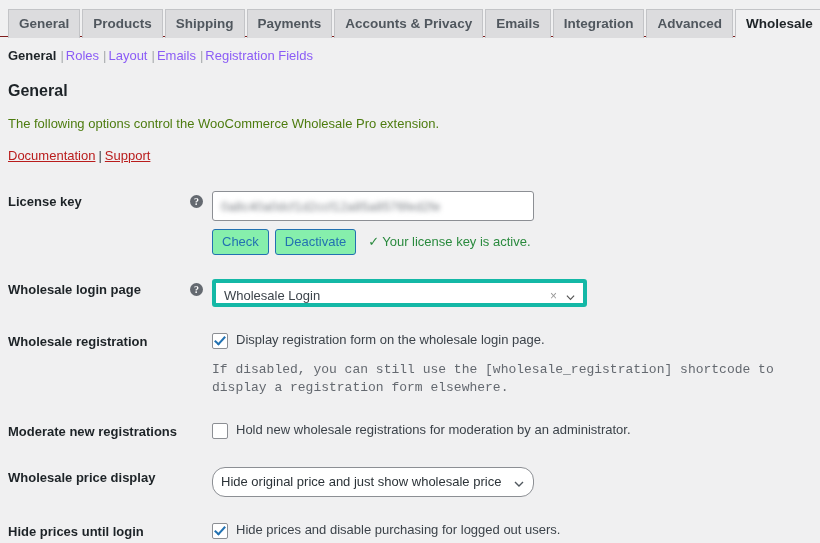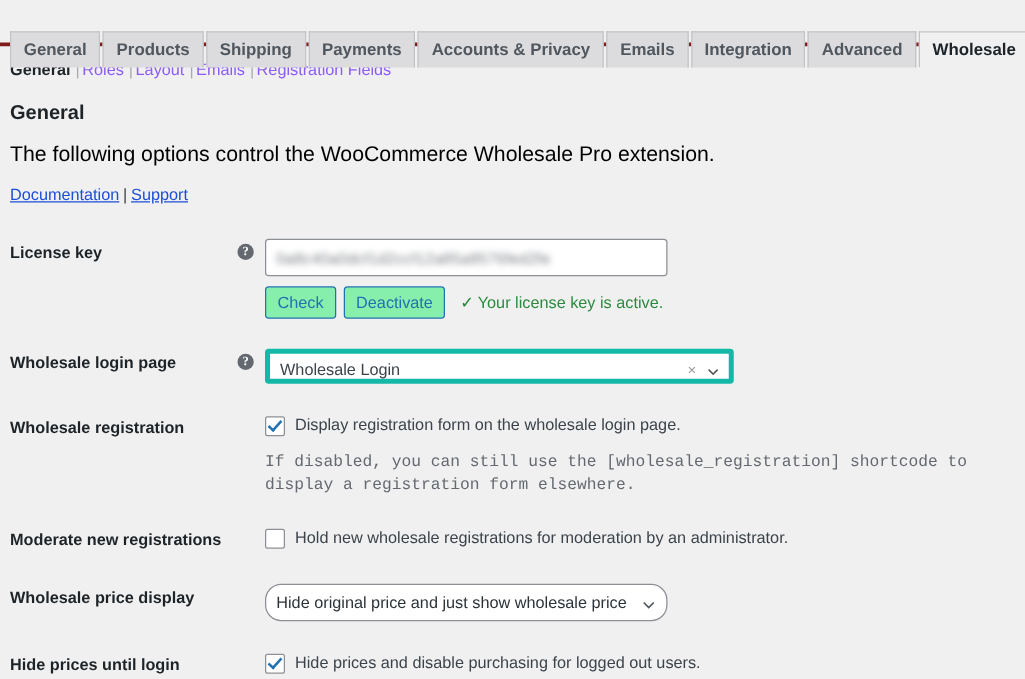--- a/index.html
+++ b/index.html
@@ -13,22 +13,22 @@
     font-family: "Liberation Sans", sans-serif;
     font-size: 13px;
     color: #3c434a;
     overflow: hidden;
   }
 
   
   .nav-tab-wrapper {
     position: relative;
     margin: 0;
-    padding: 25px 0 0 8px;
-    border-bottom: 3px solid #7f1d1d;
+    padding: 9px 0 0 8px;
+    border-bottom: 1px solid #7f1d1d;
     height: 37px;
     box-sizing: border-box;
     white-space: nowrap;
     font-size: 0;
   }
   .nav-tab {
     display: inline-block;
     box-sizing: border-box;
     margin: 0 2px -1px 0;
     padding: 0 10px;
@@ -73,32 +73,32 @@
   
   .section-title {
     margin: 16px 0 0 8px;
     font-size: 16px;
     font-weight: 700;
     color: #1d2327;
     line-height: 20px;
   }
   .section-desc {
     margin: 14px 0 0 8px;
-    font-size: 17px;
-    color: #000000;
+    font-size: 13px;
+    color: #4d7c0f;
     line-height: 18px;
   }
   .doc-links {
     margin: 14px 0 0 8px;
     font-size: 13px;
     line-height: 18px;
     color: #3c434a;
   }
   .doc-links a {
-    color: #1d4ed8;
+    color: #b91c1c;
     text-decoration: underline;
   }
   .doc-links .bar {
     color: #3c434a;
     padding: 0 3px;
     text-decoration: none;
   }
 
   
   .form-table {

